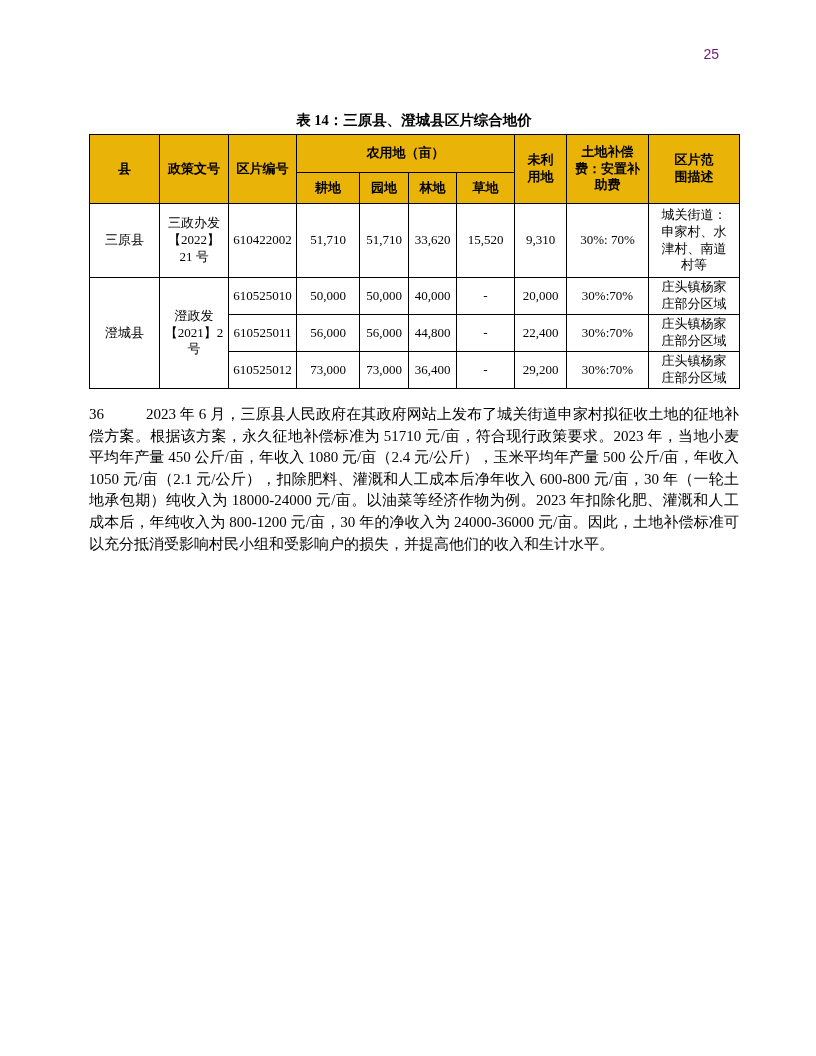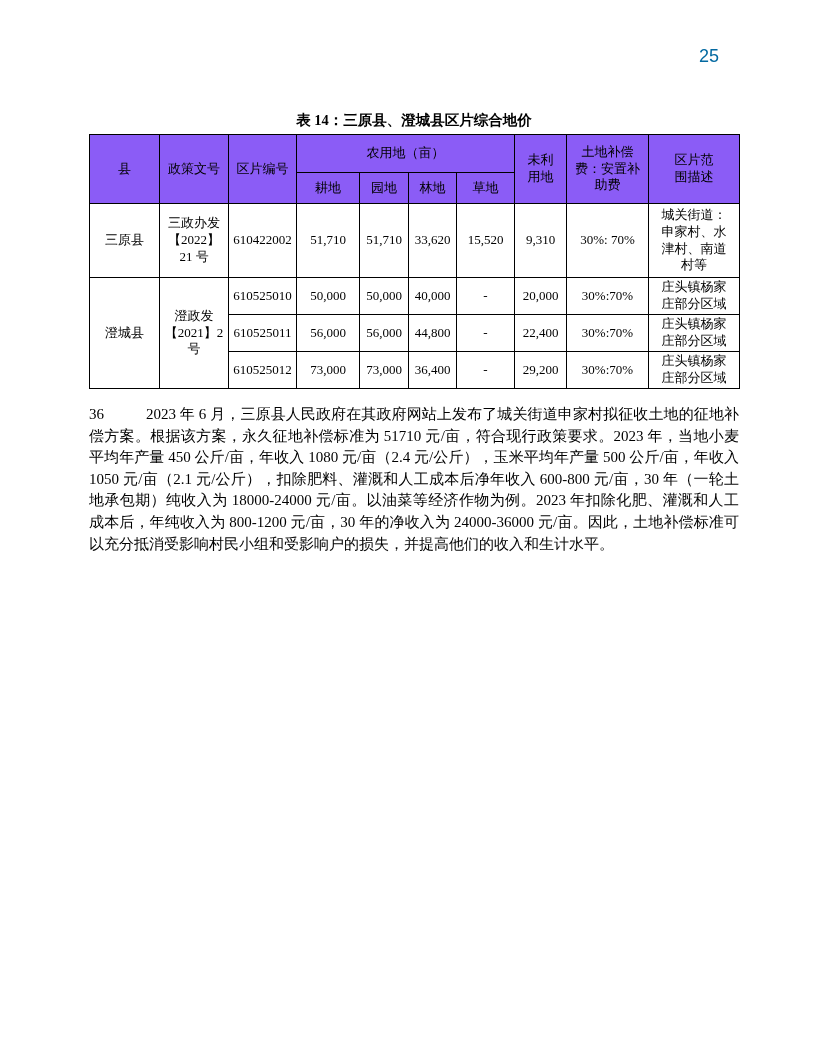--- a/index.html
+++ b/index.html
@@ -6,41 +6,41 @@
   html, body { background: #ffffff; }
   body {
     width: 816px; height: 1056px;
     position: relative;
     font-family: "Liberation Serif", "DejaVu Serif", serif;
     color: #000;
   }
   .page-number {
     position: absolute; top: 46px; right: 97px;
     font-family: "Liberation Sans", "DejaVu Sans", sans-serif;
-    font-size: 18px; color: #0369a1;
+    font-size: 14px; color: #701a75;
   }
   .table-title {
     position: absolute; top: 111px; left: 89px; width: 650px;
     text-align: center; font-weight: bold; font-size: 14.5px;
   }
   table.comp-table {
     position: absolute; top: 134px; left: 89px; width: 650px;
     border-collapse: collapse; table-layout: fixed;
     border: 1.5px solid #000;
   }
   .comp-table th, .comp-table td {
     border: 1px solid #000;
     text-align: center; vertical-align: middle;
     font-size: 13px; line-height: 1.3;
     padding: 1px 3px;
     overflow: hidden;
   }
   .comp-table th {
-    background: #8b5cf6;
-    font-weight: normal;
+    background: #eab308;
+    font-weight: bold;
   }
   .comp-table th.th-unused { padding: 1px 10px; margin-left: 41px; }
   .comp-table th.th-comp   { padding: 1px 5px; }
   .comp-table th.th-scope  { padding: 1px 24px; }
   .comp-table td.cell-scope { padding: 1px 8px; }
   .comp-table td.cell-policy { padding: 0 4px; }
   tr.hdr-top  { height: 38px; }
   tr.hdr-sub  { height: 31px; }
   tr.row-tall { height: 74px; }
   tr.row-std  { height: 37px; }

